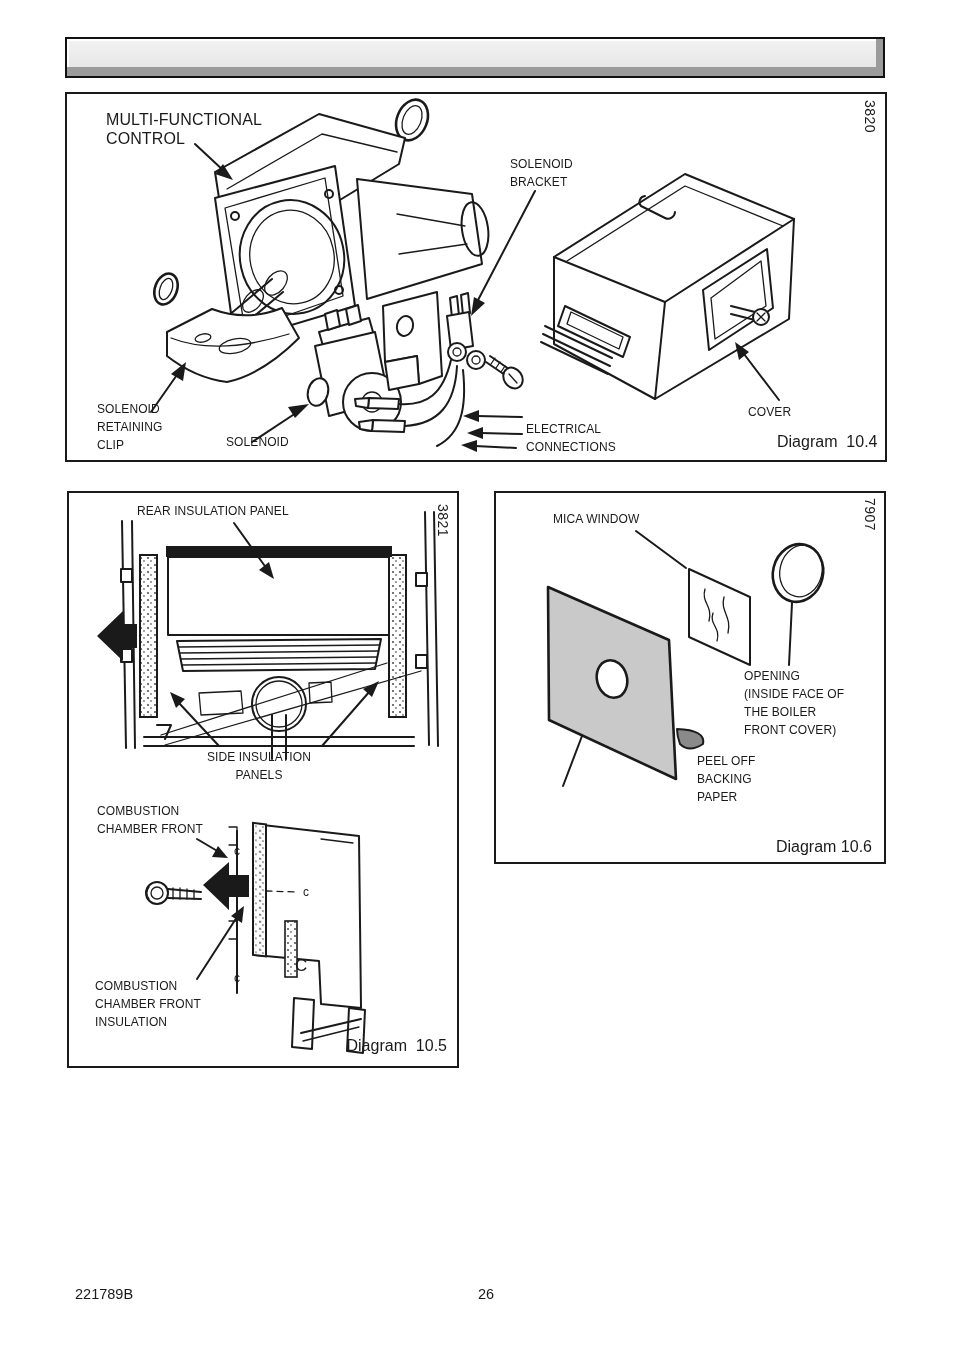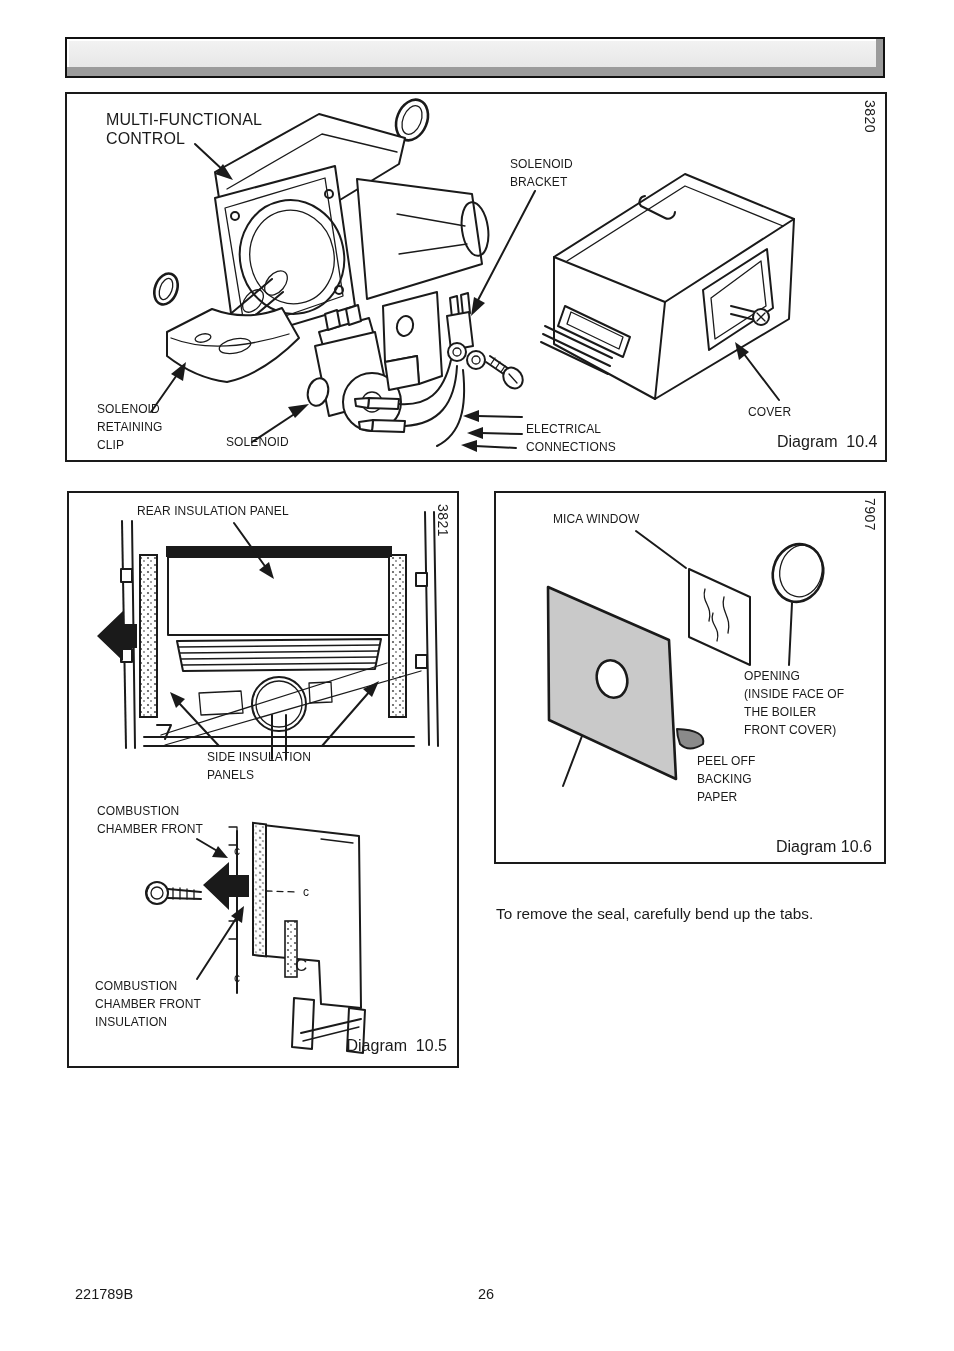--- a/index.html
+++ b/index.html
@@ -285,21 +285,21 @@
         <line x1="128" y1="346" x2="150" y2="359" class="ln"></line>
         <polygon class="fk" points="159,365 143,364 149,353"></polygon>
       </g>
       <g>
         <line x1="128" y1="486" x2="168" y2="424" class="ln"></line>
         <polygon class="fk" points="175,413 173,430 162,423"></polygon>
       </g>
     </svg>
 
     <div class="fig-label" style="left:68px;top:9px;">REAR INSULATION PANEL</div>
-    <div class="fig-label" style="left:138px;top:255px;">SIDE INSULATION
+    <div class="fig-label" style="left:138px;top:255px;text-align:center;">SIDE INSULATION
 PANELS</div>
     <div class="fig-label" style="left:28px;top:309px;">COMBUSTION
 CHAMBER FRONT</div>
     <div class="fig-label" style="left:26px;top:484px;">COMBUSTION
 CHAMBER FRONT
 INSULATION</div>
     <div class="fig-ref" style="right:6px;top:11px;">3821</div>
     <div class="fig-caption" style="right:10px;top:544px;">Diagram  10.5</div>
   </div>
 
@@ -340,18 +340,17 @@
 THE BOILER
 FRONT COVER)</div>
     <div class="fig-label" style="left:201px;top:259px;">PEEL OFF
 BACKING
 PAPER</div>
     <div class="fig-ref" style="right:6px;top:5px;">7907</div>
     <div class="fig-caption" style="right:12px;top:345px;">Diagram 10.6</div>
   </div>
 
   <div class="instructions">
-    <p>To remove the seal, carefully bend up the tabs.</p>
   </div>
 
   <div class="footer-doc">221789B</div>
   <div class="footer-page">26</div>
 </div>
 
 </body></html>

